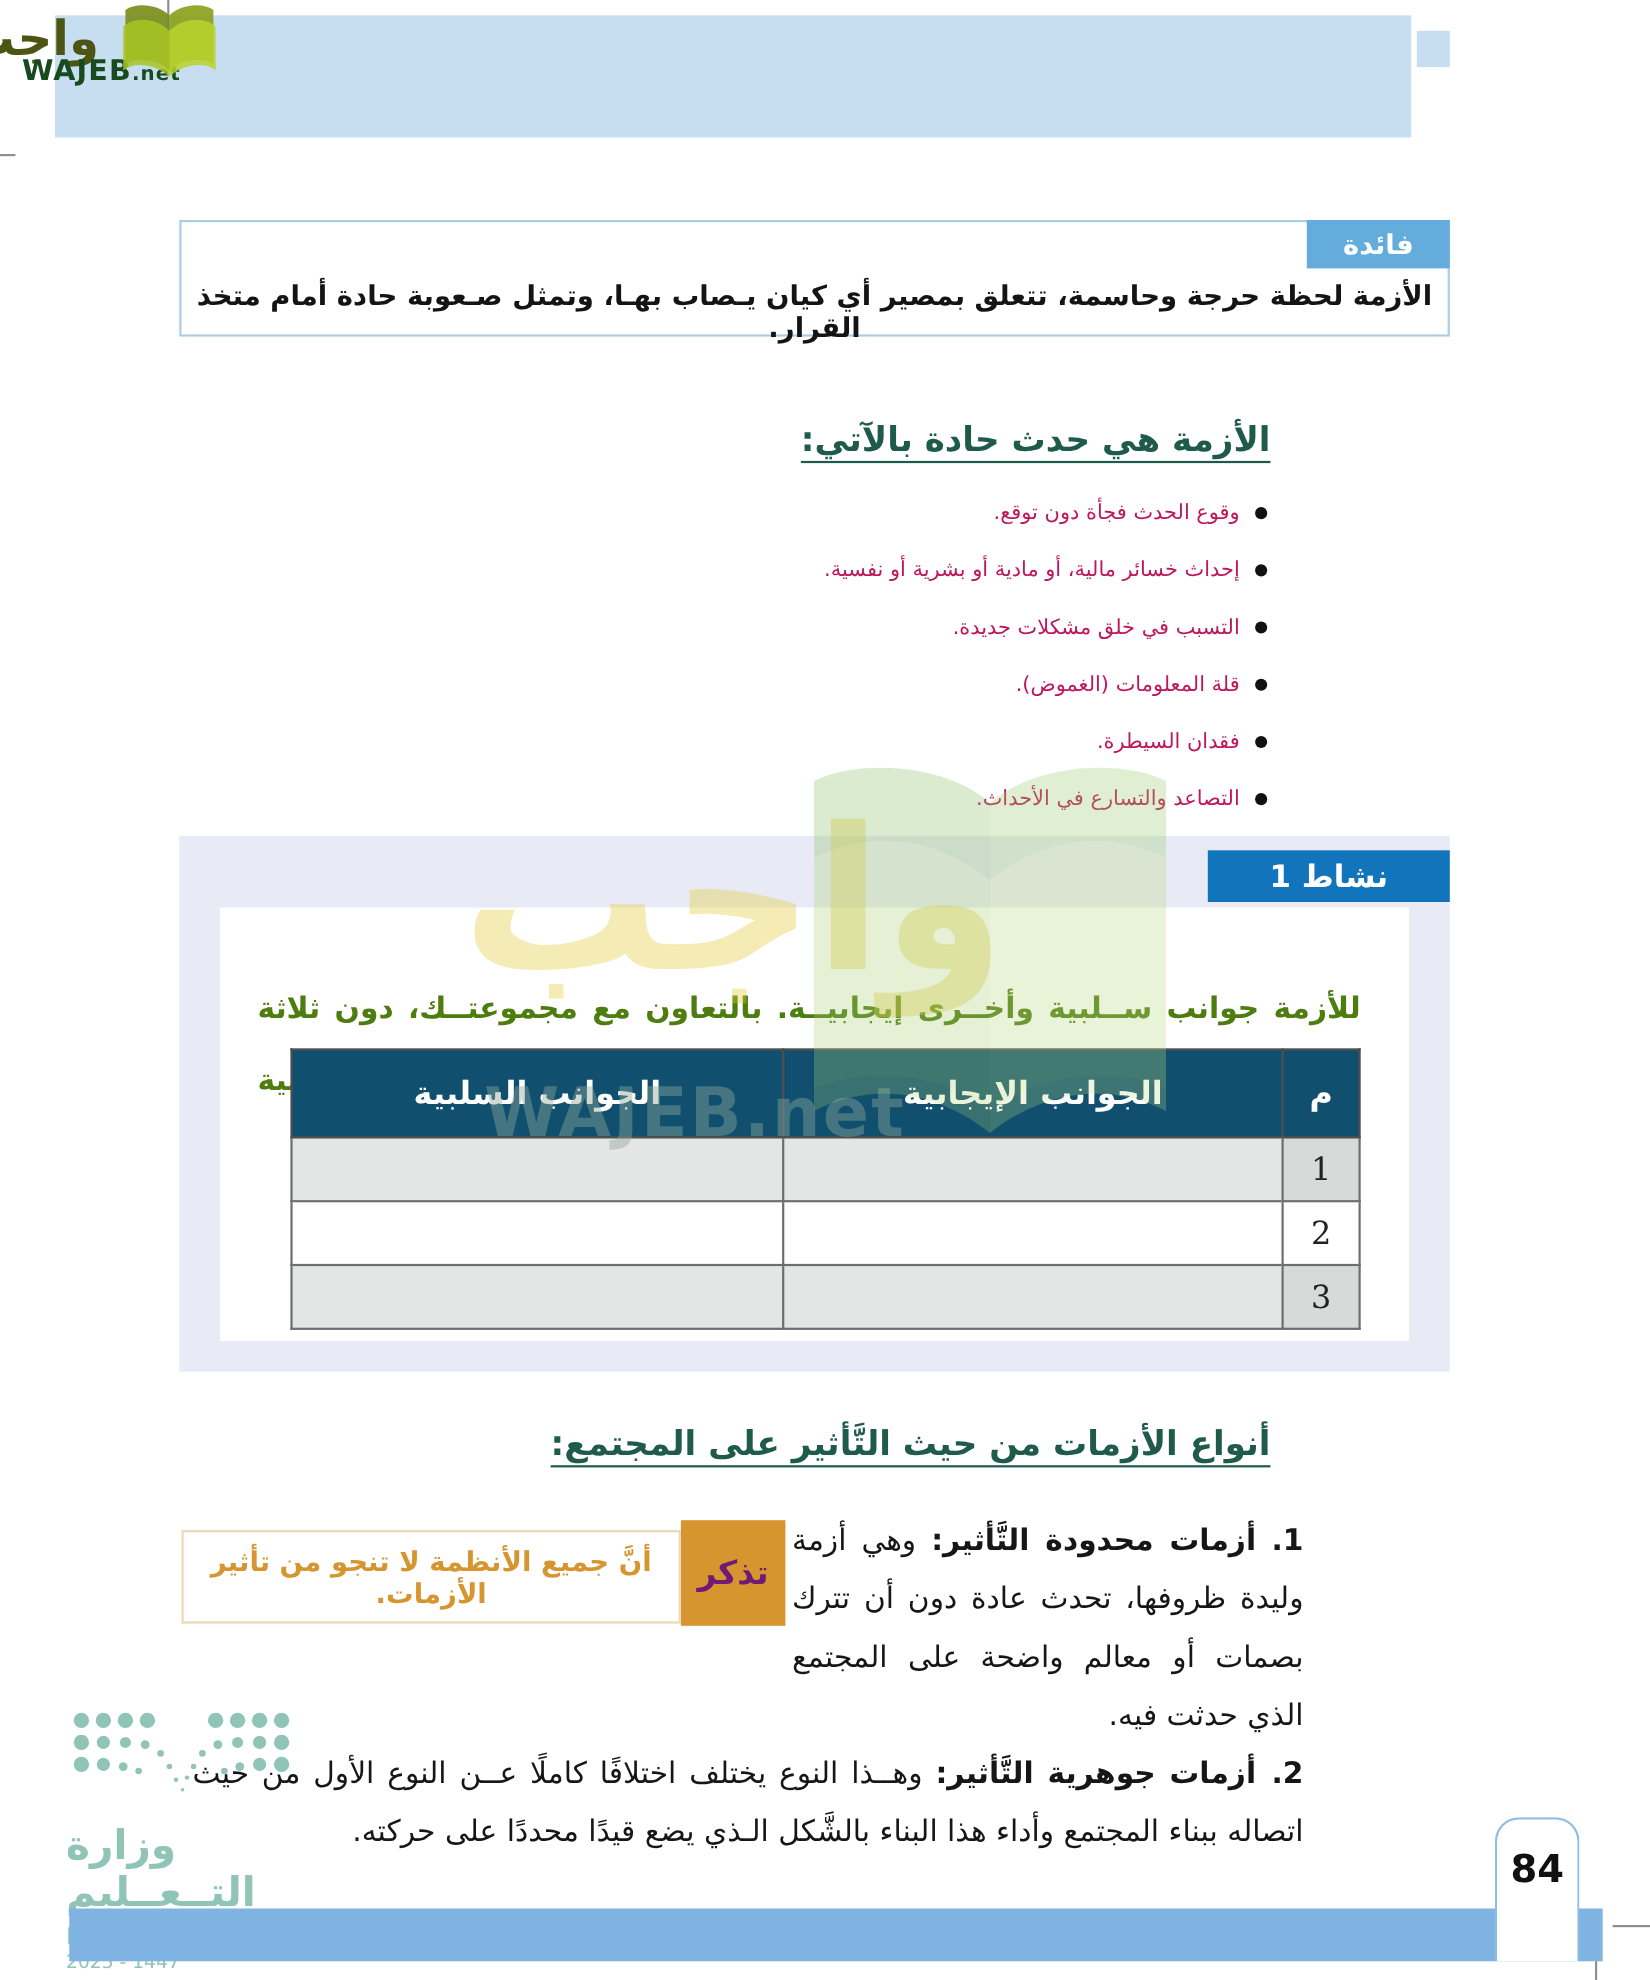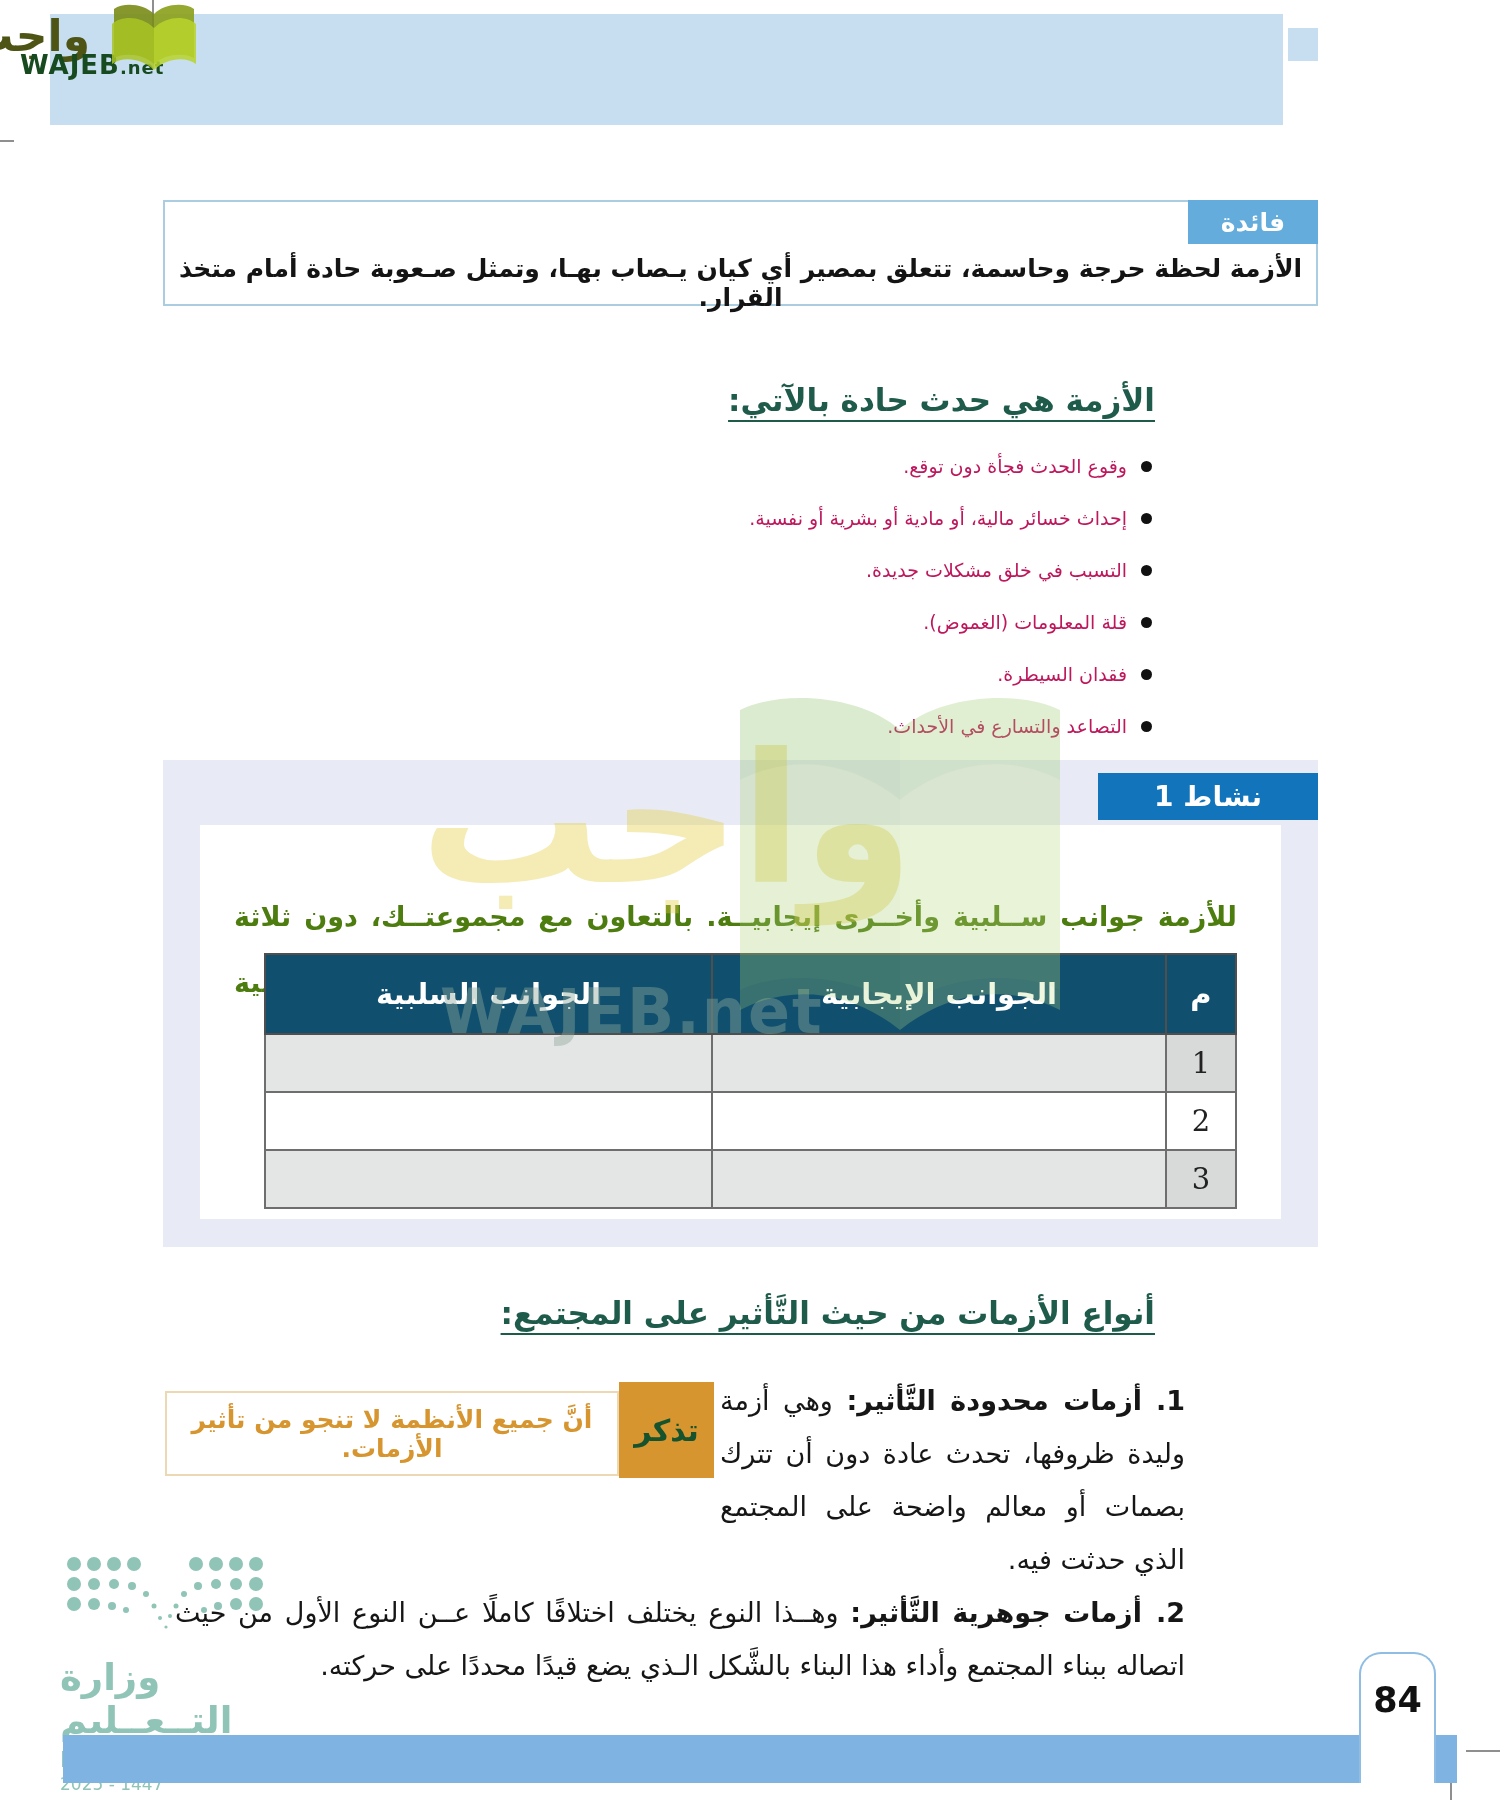--- a/index.html
+++ b/index.html
@@ -58,21 +58,21 @@
 
   
   .numbered { position:absolute; left:175px; right:315px; top:1374px; direction:rtl; font-size:27px; color:#161616; line-height:53px; text-align:justify; }
   .numbered p { margin:0; }
   .item-1 { padding-left:545px; }
   .item-number { font-weight:bold; margin-left:14px; }
   .item-bold { font-weight:bold; }
 
   
   .remember { position:absolute; left:165px; top:1382px; width:549px; height:96px; direction:rtl; display:flex; z-index:6; }
-  .remember-label { flex:0 0 95px; background:#d6952f; color:#14532d; font-weight:bold; font-size:30px; display:flex; align-items:center; justify-content:center; }
+  .remember-label { flex:0 0 95px; background:#d6952f; color:#701a75; font-weight:bold; font-size:30px; display:flex; align-items:center; justify-content:center; }
   .remember-body { flex:1; background:#fff; border:2px solid #ecd9b4; margin-top:9px; margin-bottom:2px; display:flex; align-items:center; justify-content:center; color:#d6952f; font-weight:bold; font-size:25px; text-align:center; padding:0 4px; }
 
   
   .ministry { position:absolute; left:60px; top:1552px; width:260px; }
   .ministry-ar { margin-top:20px; font-size:37px; color:#8fc4b6; direction:rtl; text-align:left; font-weight:bold; letter-spacing:1px; }
   .ministry-en { margin-top:6px; font-size:21px; color:#8fc4b6; }
   .ministry-years { margin-top:2px; font-size:17px; color:#8fc4b6; }
 
   
   .footer-bar { position:absolute; left:63px; top:1735px; width:1394px; height:48px; background:#7fb3e1; z-index:1; }

